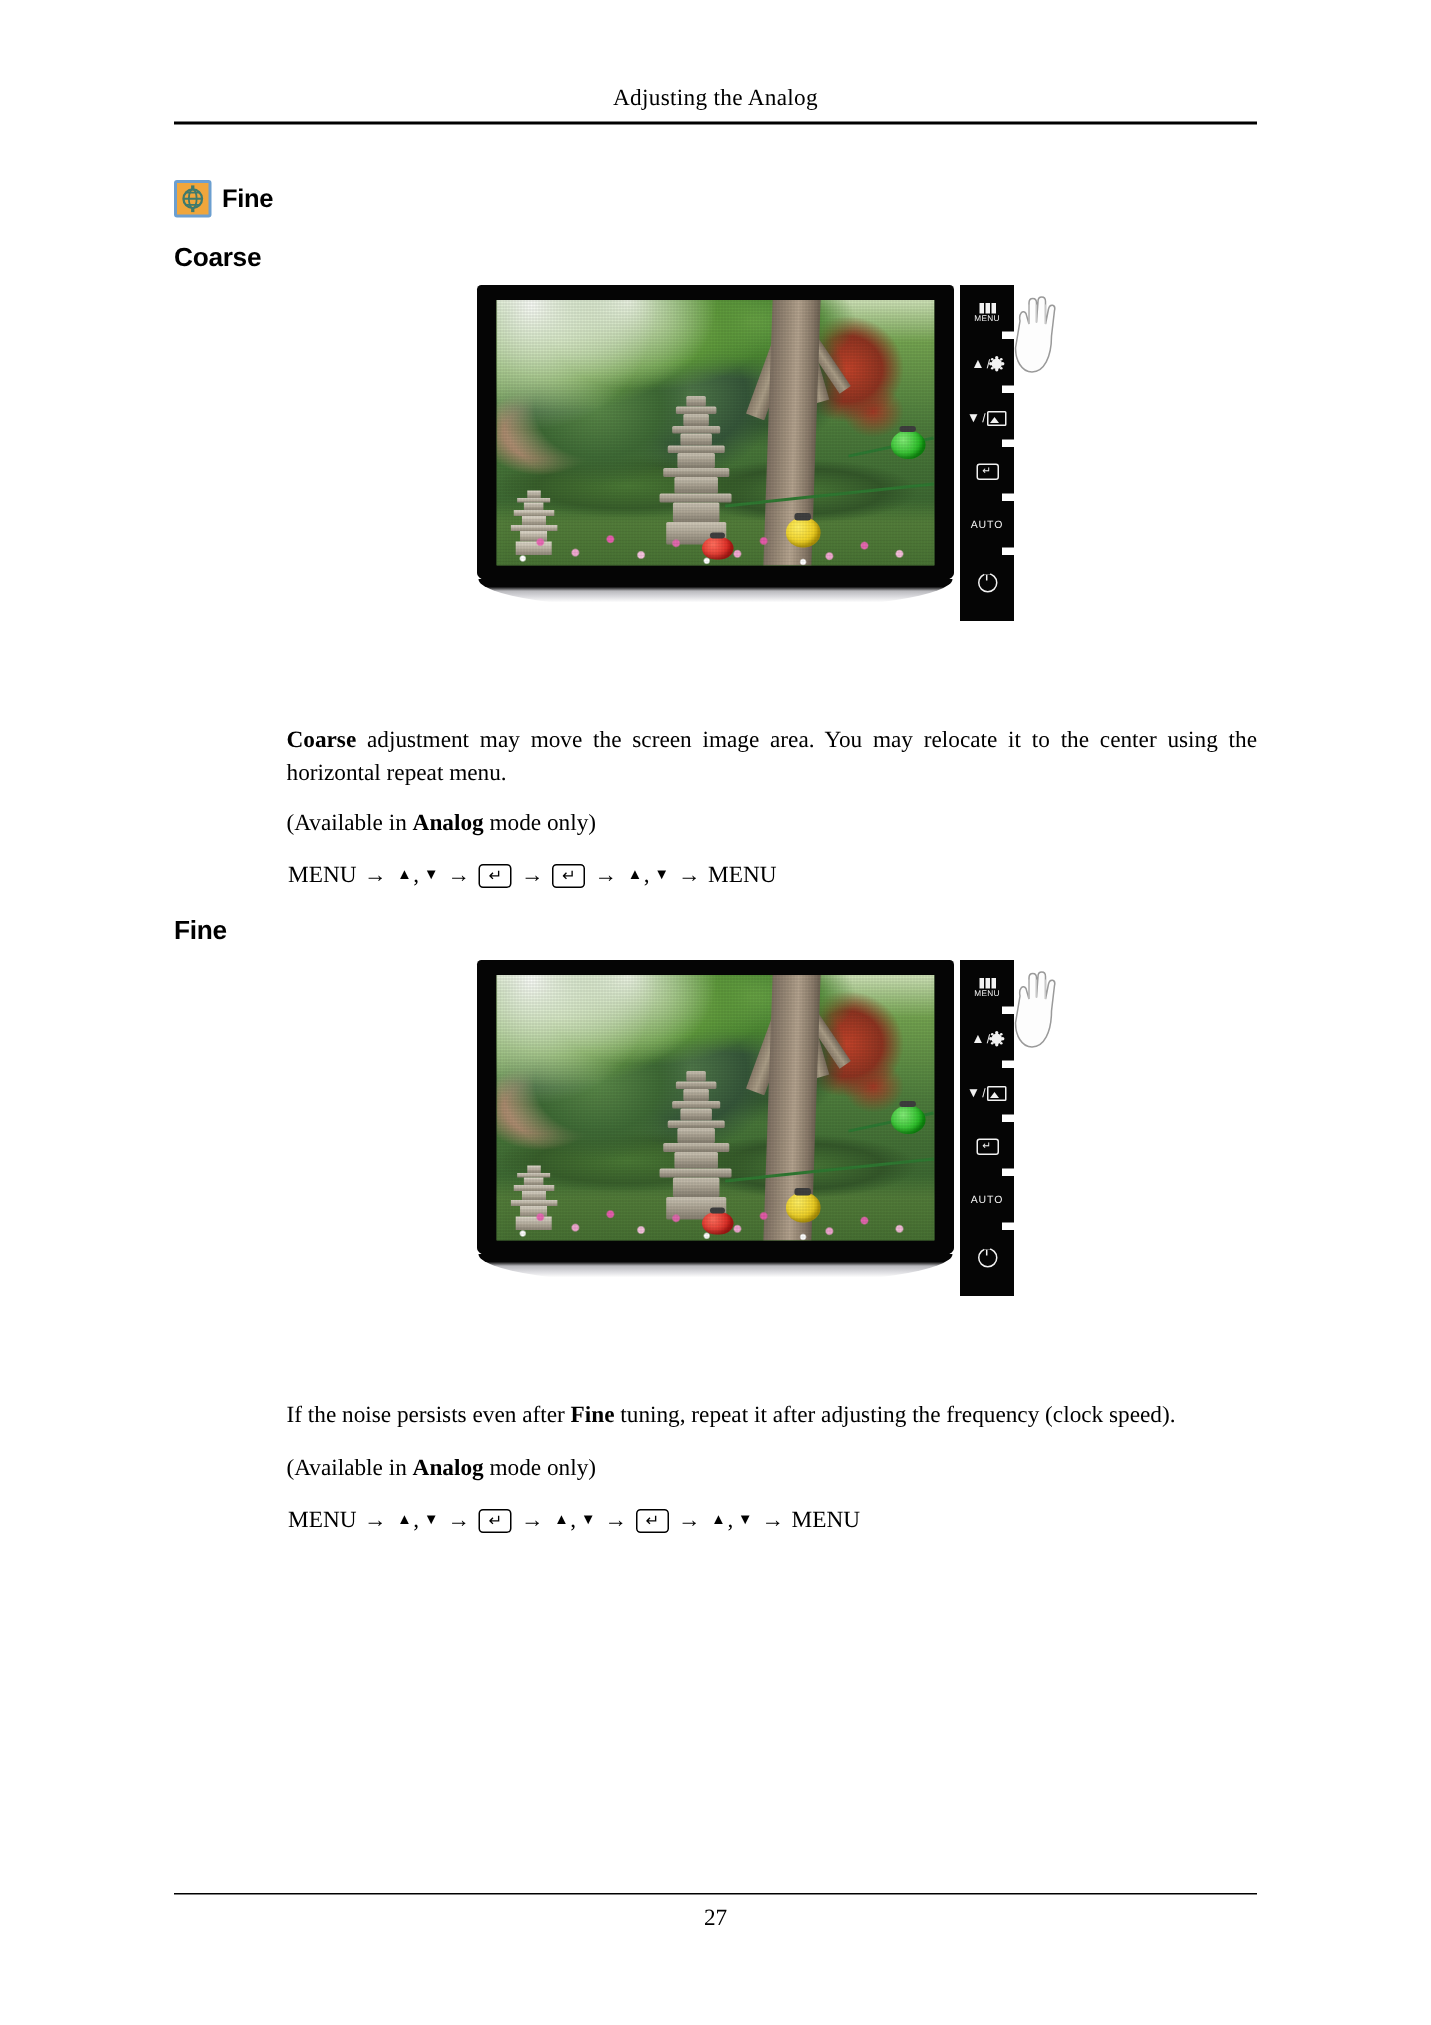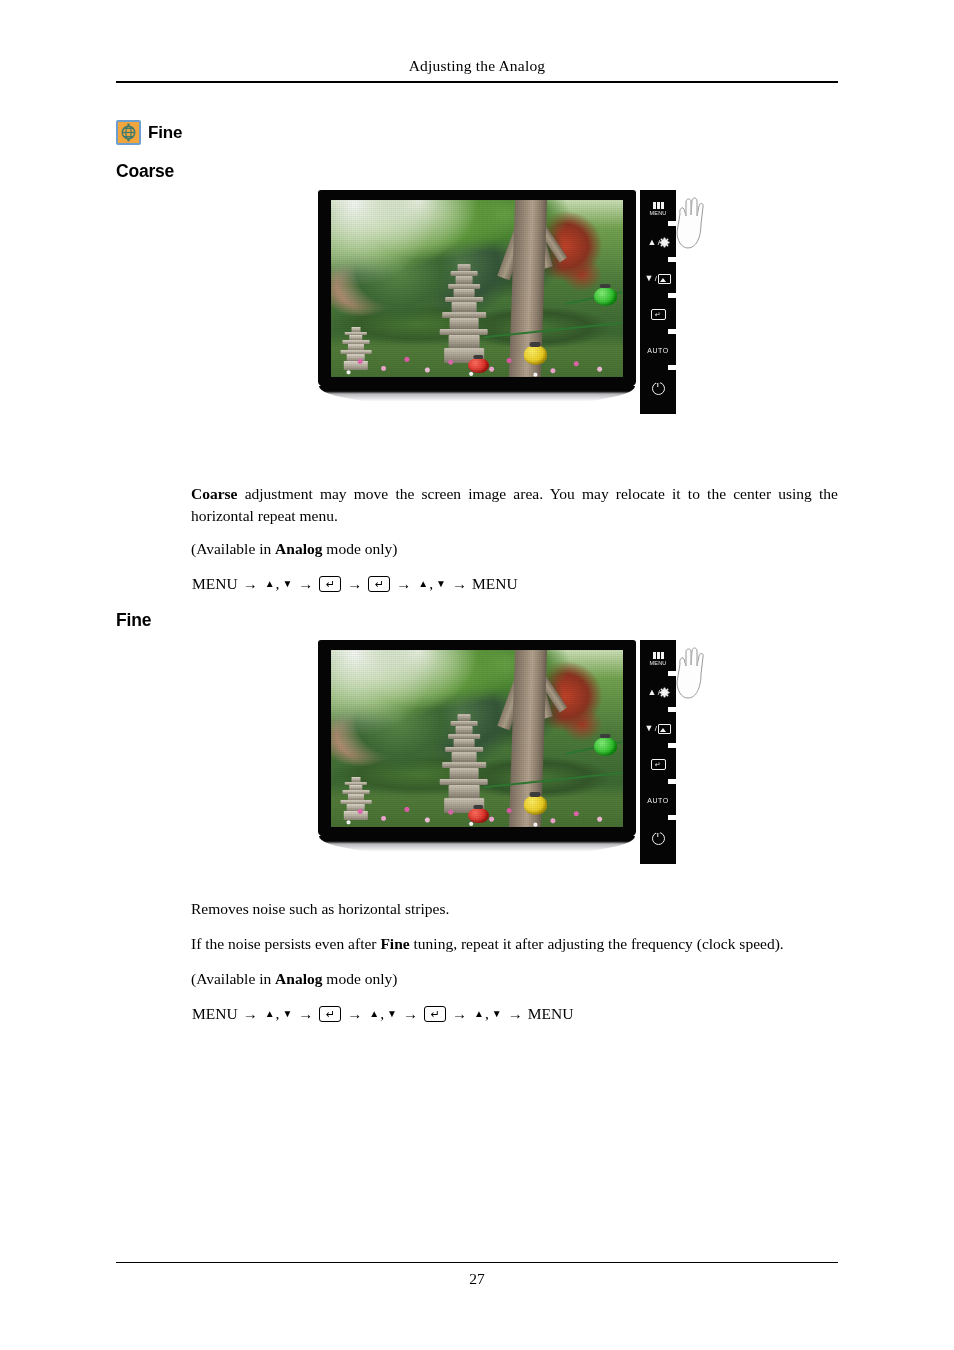--- a/index.html
+++ b/index.html
@@ -710,21 +710,20 @@
         <path d="M6 20 C5 15 8 12 10 15 L12 22 L12 8 C12 4 17 4 17 8 L17 21 L18 7
                  C18 3 23 3 23 7 L23 22 L25 12 C26 8 30 9 29 13 L27 30
                  C27 44 22 54 14 54 C7 54 3 46 3 38 Z" fill="#fdfdfd" stroke="#9a9a9a" stroke-width="1"></path>
         <path d="M12 22 L12 9" stroke="#c8c8c8" stroke-width=".8" fill="none"></path>
         <path d="M17 21 L17 9" stroke="#c8c8c8" stroke-width=".8" fill="none"></path>
         <path d="M23 22 L23 9" stroke="#c8c8c8" stroke-width=".8" fill="none"></path>
       </svg>
     </div>
   </div>
 
-  <div class="para" style="top:898px;">Removes noise such as horizontal stripes.</div>
 
   <div class="para" style="top:933px;">
     <span>If the noise persists even after </span><b>Fine</b><span> tuning, repeat it after adjusting the frequency (clock speed).</span>
   </div>
 
   <div class="para" style="top:968px;">
     <span>(Available in </span><b>Analog</b><span> mode only)</span>
   </div>
 
   <div class="nav-line" style="top:1003px;">

